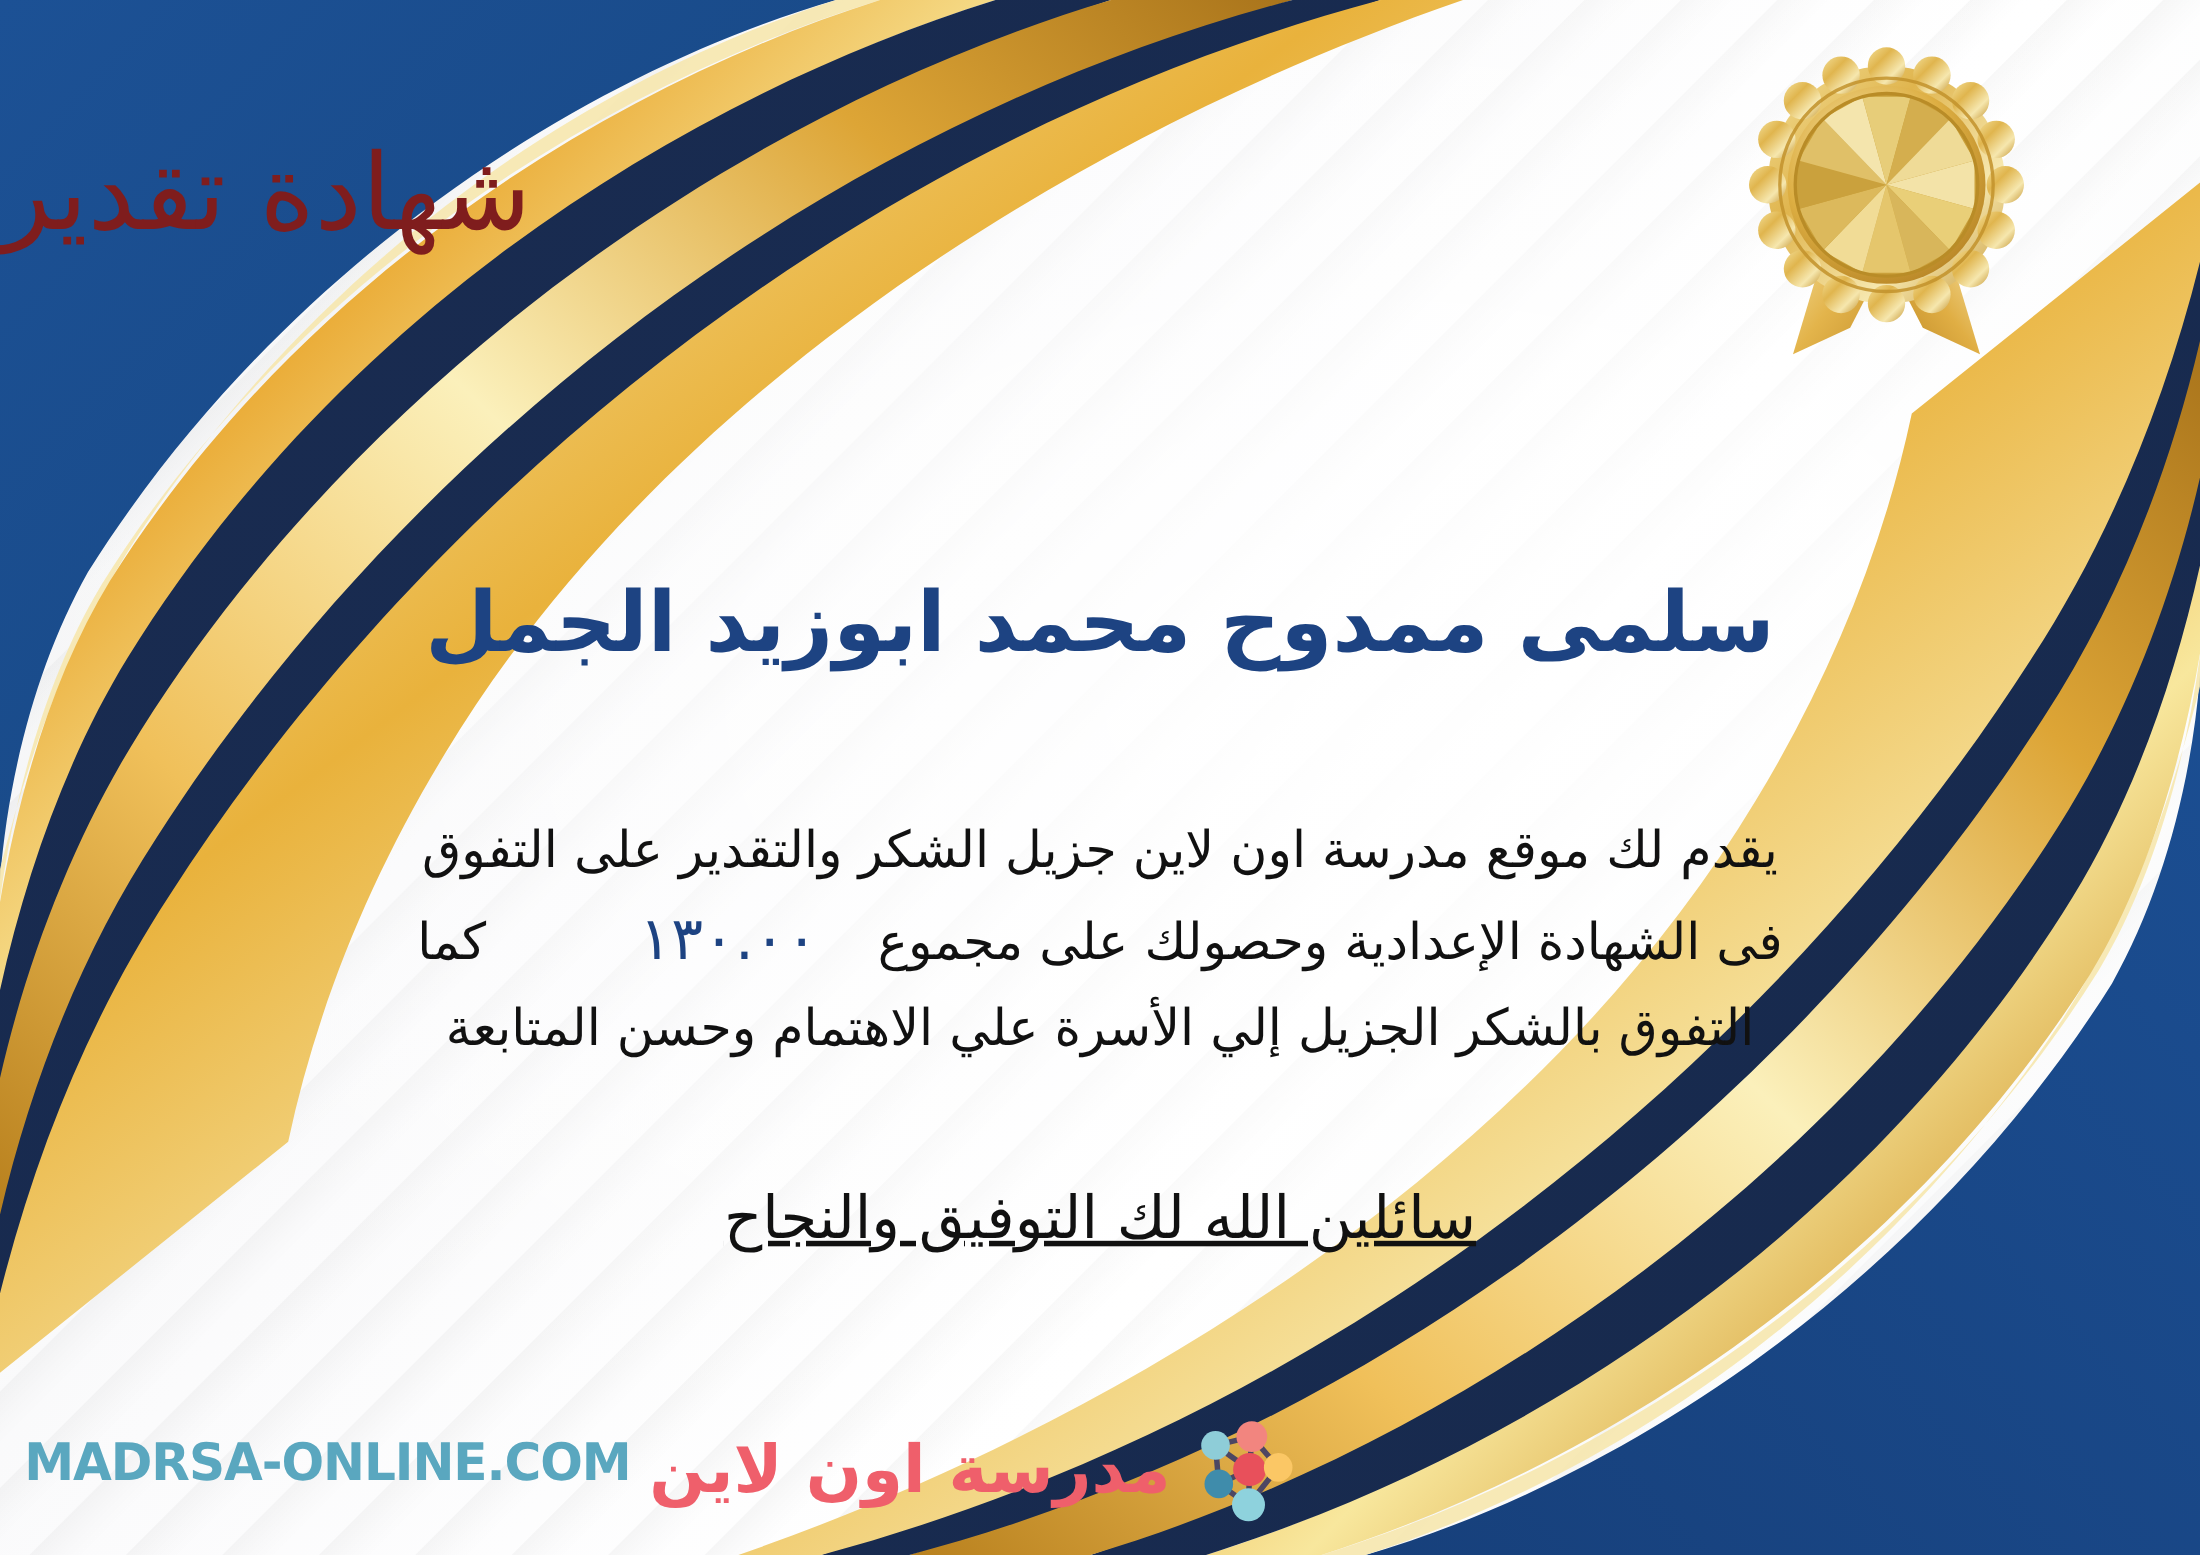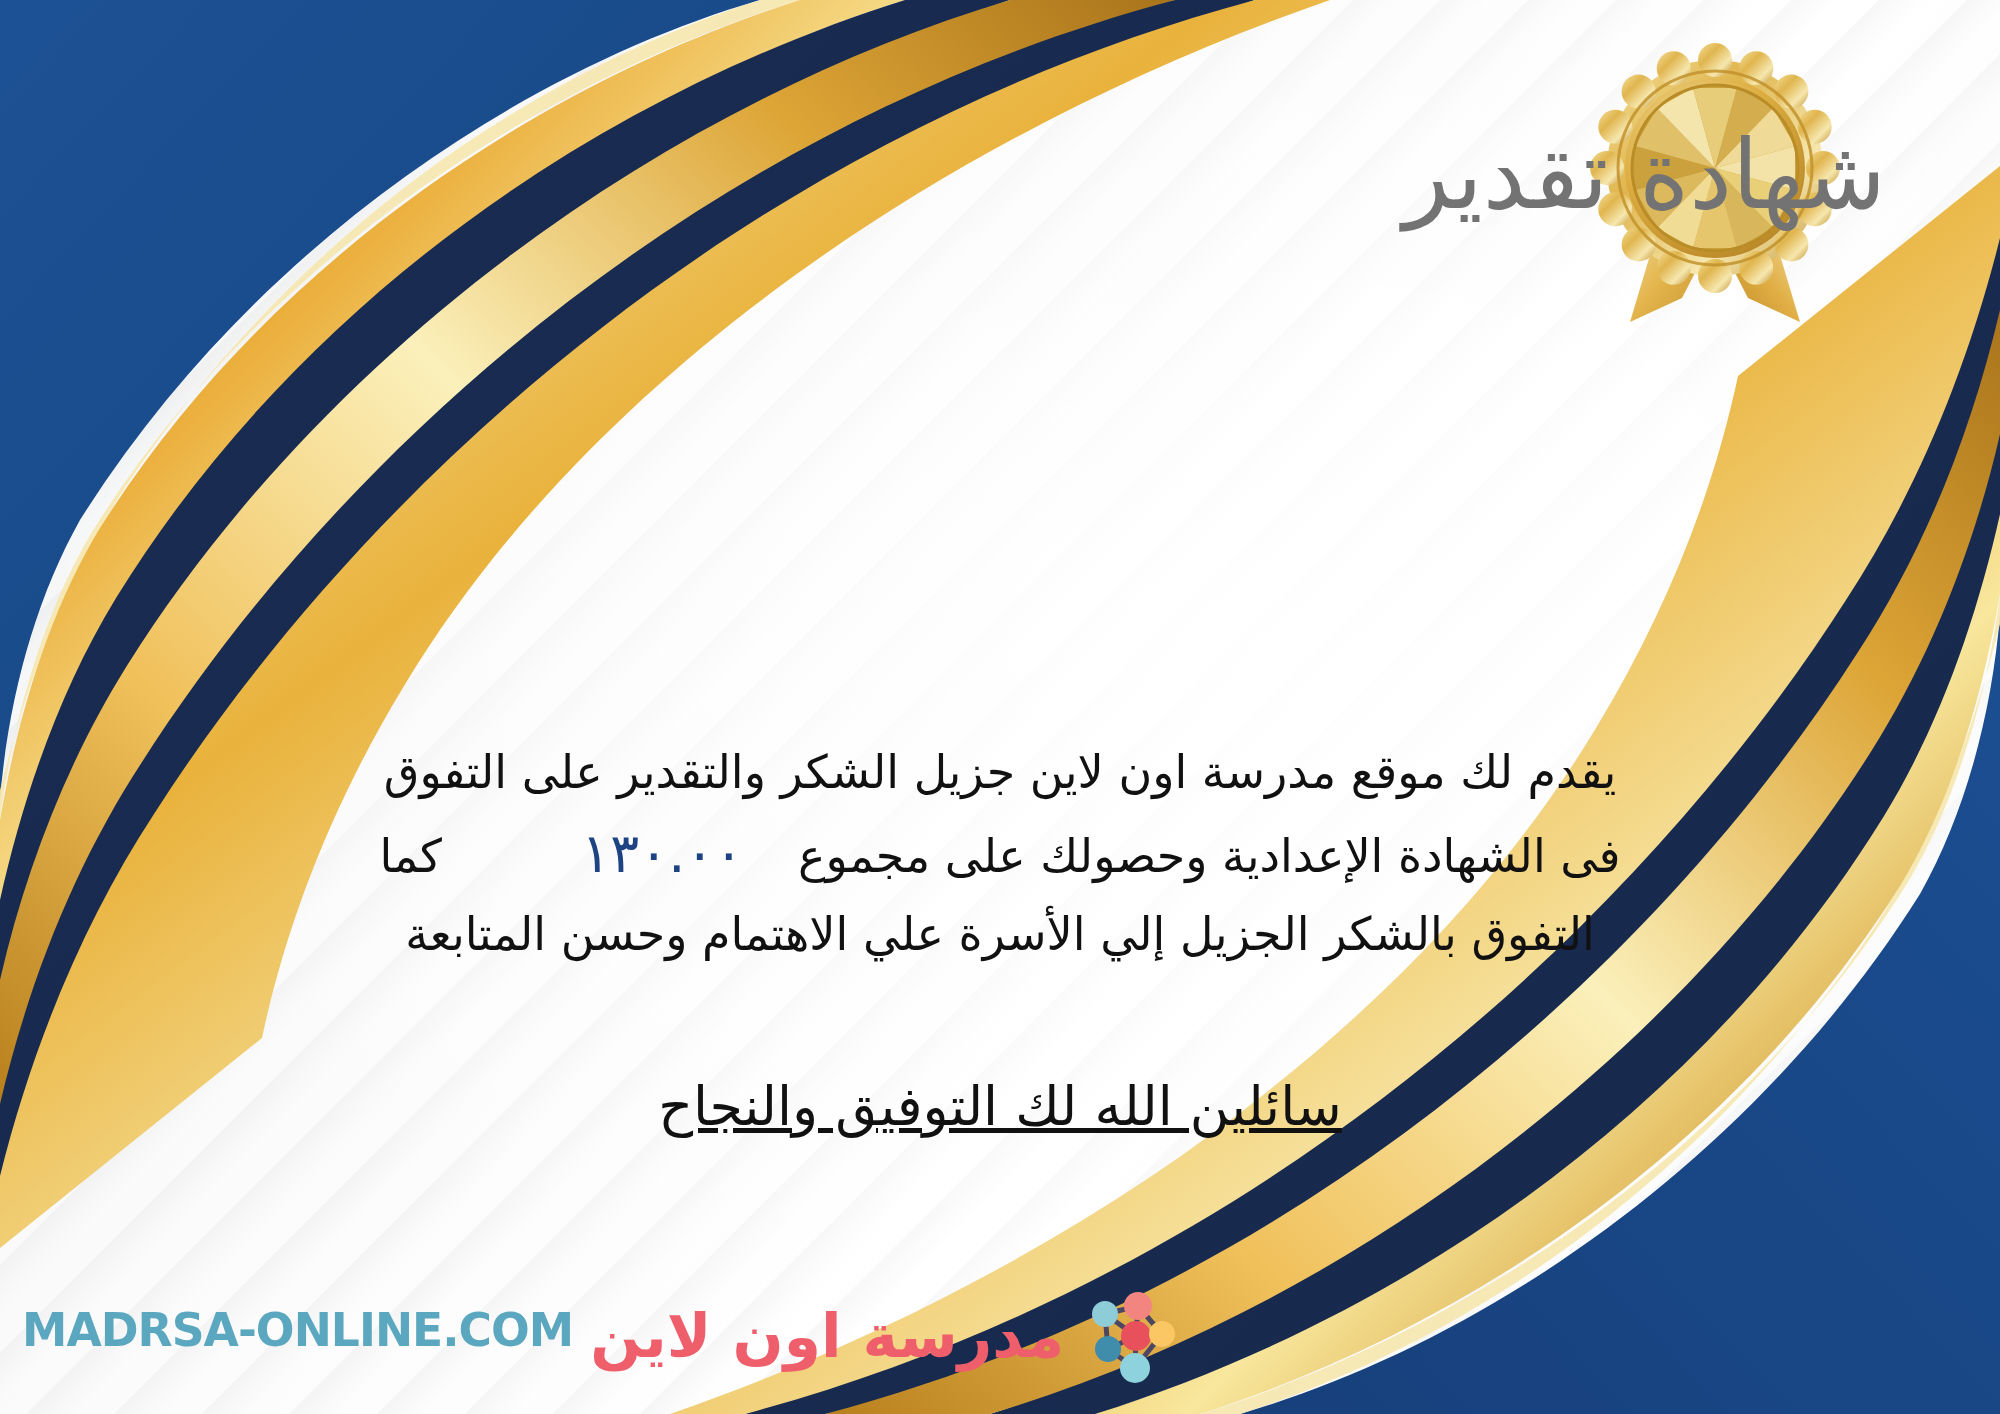--- a/index.html
+++ b/index.html
@@ -40,27 +40,27 @@
     position:absolute;
     left:1590px;top:40px;
     width:250px;height:290px;
   }
   .medal svg{display:block;width:100%;height:100%;}
 
   
   .title{
     position:absolute;
     top:120px;left:0;right:0;
-    text-align:right;
+    text-align:left;
     font-size:96px;
     font-weight:400;
-    color:#737373;
+    color:#7f1d1d;
     letter-spacing:1px;
     line-height:1.15;
-    padding-right:114px;
+    padding-right:68px;
   }
 
   .student-name{
     position:absolute;
     top:520px;left:0;right:0;
     text-align:center;
     font-size:76px;
     font-weight:700;
     color:#1d4382;
     line-height:1.2;
@@ -285,20 +285,21 @@
           <path d="M0,0 L22,-80 L58,-60 Z" fill="#d4ae4e"></path>
           <path d="M0,0 L58,-60 L80,-22 Z" fill="#efdb97"></path>
         </g>
         <circle r="83" fill="none" stroke="#b98c27" stroke-width="3"></circle>
       </g>
     </svg>
   </div>
 
   <div class="title">شهادة تقدير</div>
 
+  <div class="student-name">سلمى ممدوح محمد ابوزيد الجمل</div>
 
   <div class="body-block">
     <div class="body-line">يقدم لك موقع مدرسة اون لاين جزيل الشكر  والتقدير على التفوق</div>
     <div class="body-line">
       <span>فى الشهادة الإعدادية وحصولك على مجموع</span>
       <span class="grade-value">١٣٠.٠٠</span>
       <span class="gap"></span>
       <span>كما</span>
     </div>
     <div class="body-line">التفوق  بالشكر الجزيل إلي الأسرة علي الاهتمام وحسن المتابعة</div>

